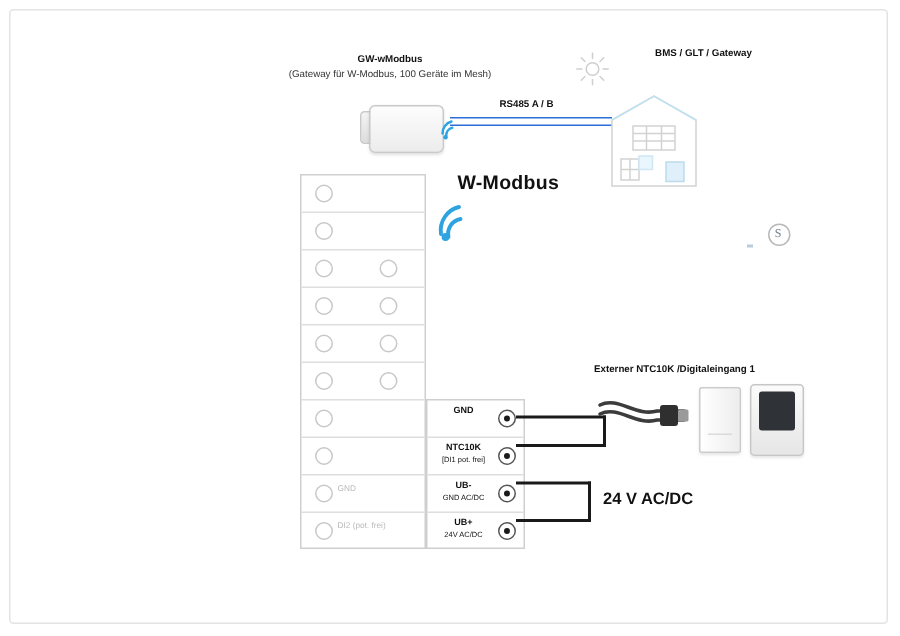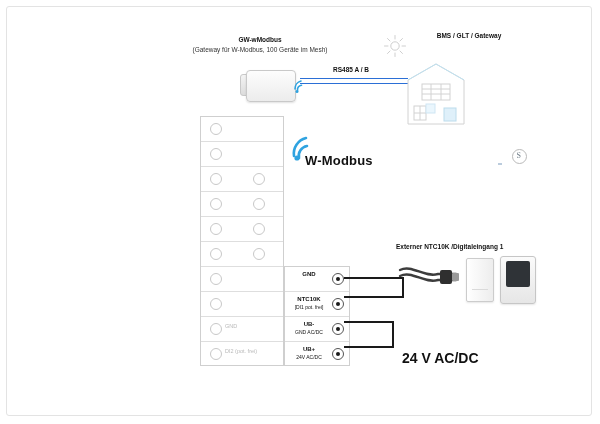--- a/index.html
+++ b/index.html
@@ -13,22 +13,22 @@
   }
   .frame{
     position:absolute;left:6px;top:6px;width:586px;height:410px;
     border:1px solid #e3e3e3;border-radius:3px;box-sizing:border-box;
   }
   .abs{position:absolute;}
 
   
   .lbl{font-size:6.5px;line-height:1.25;text-align:center;color:#111;}
   .lbl-b{font-weight:bold;}
-  .title-wm{font-size:13px;font-weight:bold;color:#111;letter-spacing:.2px;margin-top:39px;}
-  .big24{font-size:14px;font-weight:bold;color:#111;margin-top:23px;}
+  .title-wm{font-size:13px;font-weight:bold;color:#111;letter-spacing:.2px;}
+  .big24{font-size:11px;font-weight:bold;color:#111;}
   .lbl-left{text-align:left;}
 
   
   .block{
     position:absolute;left:200px;top:116px;width:84px;height:250px;
     border:1px solid #cfcfcf;background:#fff;box-sizing:border-box;
   }
   .block .row{
     height:25px;border-bottom:1px solid #dedede;box-sizing:border-box;
     position:relative;

